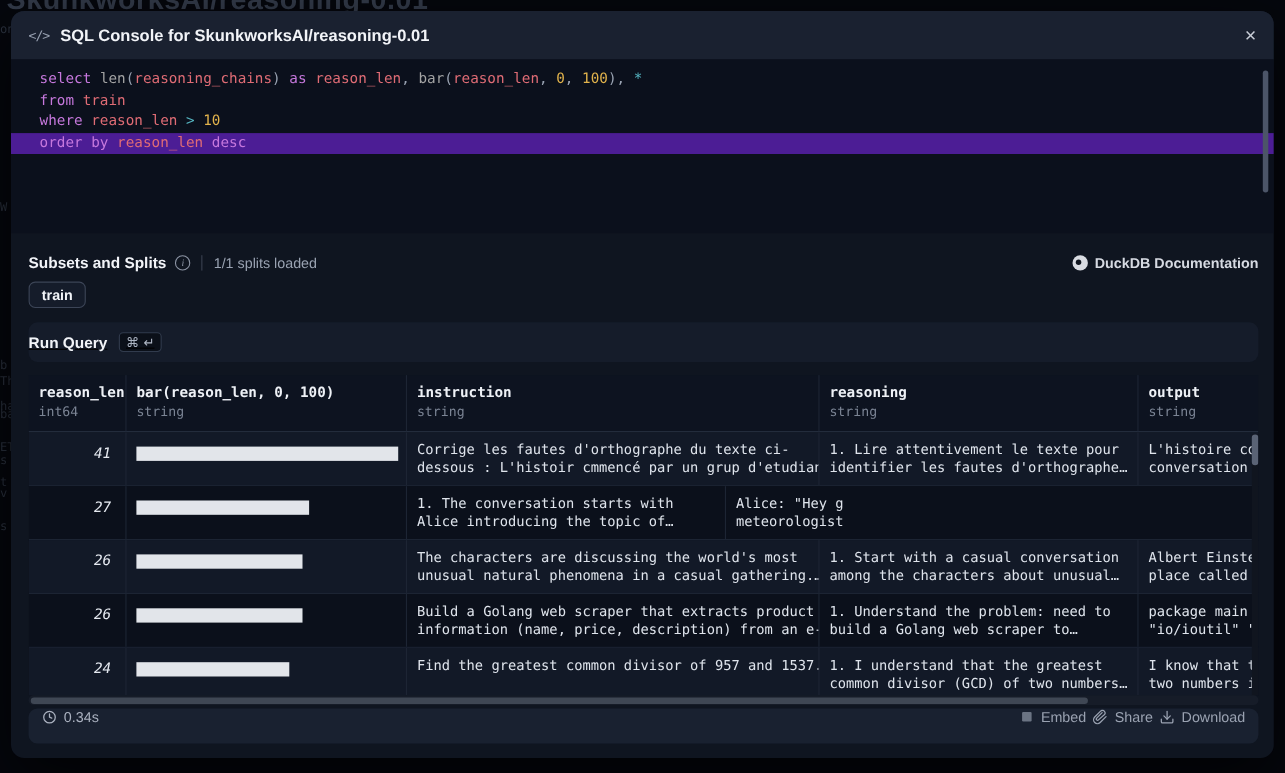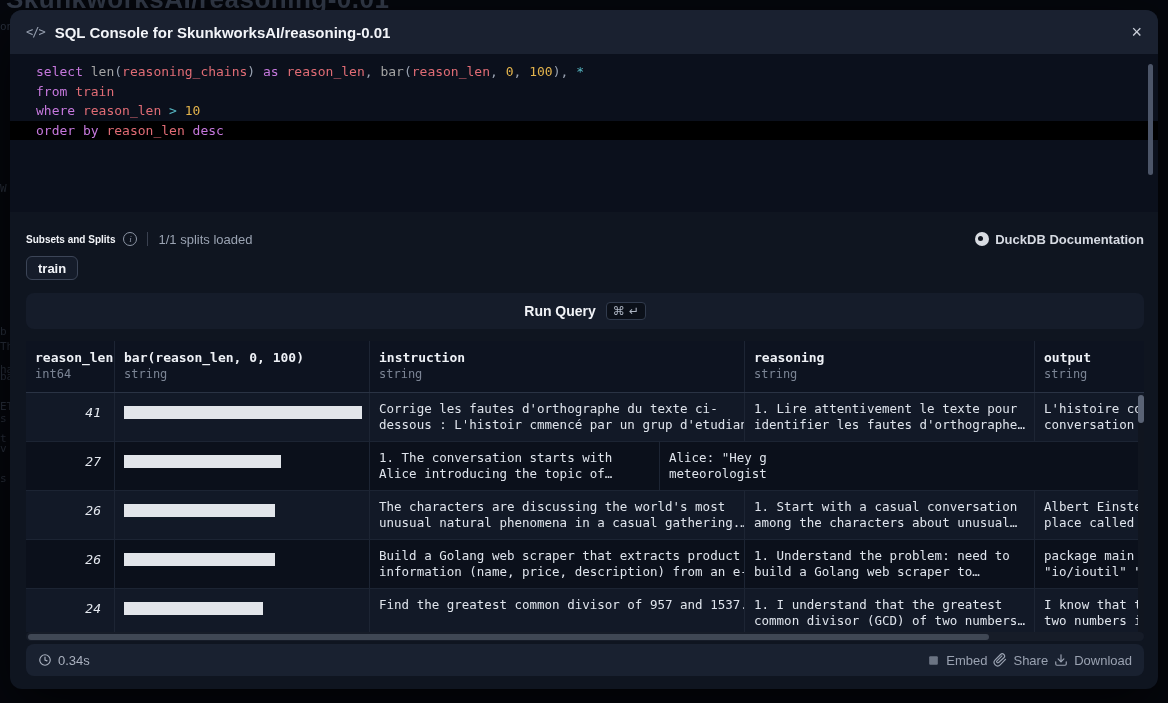--- a/index.html
+++ b/index.html
@@ -20,52 +20,52 @@
   .modal-header { position:absolute; left:0; top:0; width:100%; height:44px; background:#1a2130;
     display:flex; align-items:center; padding:0 16px; gap:10px; }
   .code-icon { font-family:"DejaVu Sans Mono", monospace; font-size:12px; color:#97a0b0; letter-spacing:-1px; }
   .modal-title { color:#f2f4f8; font-size:15px; font-weight:bold; }
   .close-btn { margin-left:auto; color:#c9ced8; font-size:18px; line-height:1; cursor:pointer; }
 
   
   .editor { position:absolute; left:0; top:44px; width:100%; height:158px; background:#0b101c;
     font-family:"DejaVu Sans Mono", monospace; font-size:13px; line-height:19.5px; padding-top:8px; }
   .code-line { padding-left:26px; white-space:pre; color:#9aa3b2; }
-  .code-line.hl { background:#000000; }
+  .code-line.hl { background:#4c1d95; }
   .tok-kw  { color:#c678dd; }
   .tok-fn  { color:#a3a3a3; }
   .tok-id  { color:#e06c75;margin-top:32px; }
   .tok-num { color:#e2b34c; }
   .tok-op  { color:#56b6c2; }
   .tok-p   { color:#9aa3b2; }
   .editor-scrollbar { position:absolute; right:5px; top:10px; width:5px; height:111px;
     background:#4c5568; border-radius:3px; }
 
   
   .subsets-row { position:absolute; left:16px; right:14px; top:219px; height:20px;
     display:flex; align-items:center; gap:8px; }
-  .subsets-title { color:#f2f4f8; font-size:10px; font-weight:bold; }
+  .subsets-title { color:#f2f4f8; font-size:14px; font-weight:bold; }
   .info-icon { width:14px; height:14px; border:1px solid #8d95a5; border-radius:50%;
     color:#8d95a5; font-size:9px; display:flex; align-items:center; justify-content:center;
     font-family:"Liberation Serif", serif; font-style:italic; }
   .vbar { width:1px; height:14px; background:#3a4150; margin:0 2px; }
   .subsets-status { color:#9aa3b2; font-size:13px; }
   .docs-link { margin-left:auto; display:flex; align-items:center; gap:6px; color:#d6dae2;
     font-size:13px; font-weight:bold; cursor:pointer; }
   .duck-icon { width:14px; height:14px; border-radius:50%; background:#d9dce2; position:relative; }
   .duck-icon::after { content:""; position:absolute; left:3px; top:4px; width:5px; height:5px;
     border-radius:50%; background:#10151f; }
 
   .split-chip { position:absolute; left:16px; top:246px; height:24px; padding:0 11px;
     border:1px solid #3c4557; border-radius:6px; background:#151c2a; color:#f2f4f8;
     font-size:13px; font-weight:bold; display:flex; align-items:center; cursor:pointer; }
 
   
   .run-bar { position:absolute; left:16px; right:14px; top:283px; height:36px; background:#151c2a;
-    border-radius:8px; display:flex; align-items:center; justify-content:center; gap:10px; cursor:pointer; }
+    border-radius:8px; display:flex; align-items:center; gap:10px; cursor:pointer;text-decoration:underline; }
   .run-label { color:#f2f4f8; font-size:14px; font-weight:bold; }
   .kbd { background:#0b1019; border:1px solid #313b4d; border-radius:4px; padding:1px 6px;
     color:#aeb6c4; font-size:12px; font-family:"DejaVu Sans", sans-serif; }
 
   
   .table { position:absolute; left:16px; right:14px; top:331px; height:291px; overflow:hidden;
     font-family:"DejaVu Sans Mono", monospace; }
   .thead { display:flex; height:52px; background:#0d1320; border-bottom:1px solid #2a3344; }
   .th { padding:9px 0 0 9px; }
   .th-name { color:#eef1f6; font-size:13px; font-weight:bold; white-space:nowrap; }
@@ -88,21 +88,21 @@
   .table-vscroll { position:absolute; right:0; top:54px; width:6px; height:237px; background:#10151f; }
   .table-vscroll .thumb { width:6px; height:28px; background:#5a6375; border-radius:3px; }
 
   .h-scroll { position:absolute; left:16px; right:14px; top:622px; height:9px;
     background:#161c28; border-radius:5px; }
   .h-scroll .thumb { position:absolute; left:2px; top:1.5px; height:6px; width:86%;
     background:#3f4754; border-radius:3px; }
 
   
   .footer { position:absolute; left:16px; right:14px; top:634px; height:32px; background:#192130;
-    border-radius:8px; display:flex; align-items:center; padding:0 12px; }
+    border-radius:8px; display:flex; align-items:flex-start; padding:0 12px; }
   .duration { display:flex; align-items:center; gap:6px; color:#aab1bf; font-size:13px; }
   .footer-actions { margin-left:auto; display:flex; align-items:center; gap:6px; }
   .footer-btn { display:flex; align-items:center; gap:6px; color:#9aa2b1; font-size:13px; cursor:pointer; }
   .icon-svg { display:block; }
 </style>
 </head>
 <body>
 
 <div class="backdrop">
   <div class="bg-heading">SkunkworksAI/reasoning-0.01</div>

